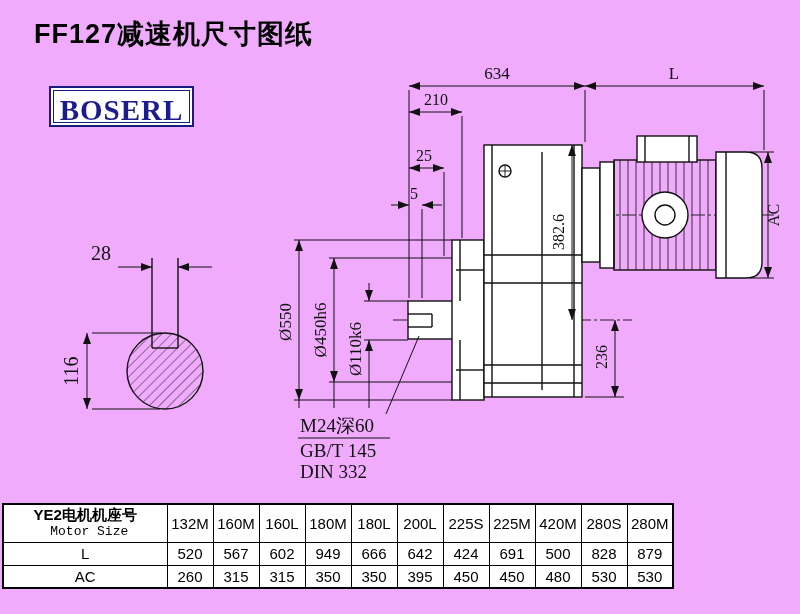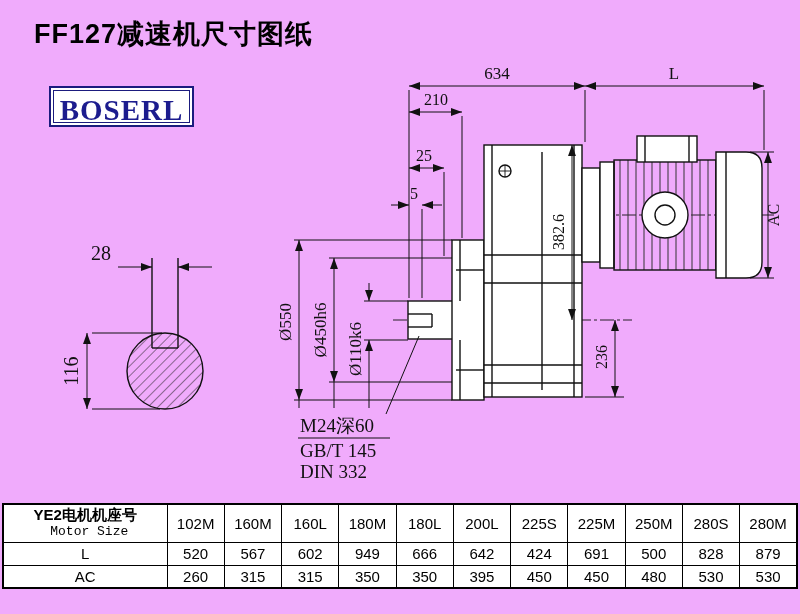--- a/index.html
+++ b/index.html
@@ -8,21 +8,21 @@
             font-family:"Liberation Sans", sans-serif; color:#000; overflow:hidden; }
   .title { position:absolute; left:34px; top:16px; font-size:27px; font-weight:bold;
            letter-spacing:1px; white-space:nowrap; }
   .logo { position:absolute; left:49px; top:86px; width:145px; height:41px;
           border:2px solid #1b1b7e; box-shadow: inset 0 0 0 2px #fff, inset 0 0 0 3px #1b1b7e;
           display:flex; align-items:flex-end; justify-content:center; background:#fff; }
   .logo span { font-family:"Liberation Serif", serif; font-size:29px; font-weight:600;
                color:#1c1c8e; letter-spacing:1px; line-height:1; }
   svg.draw { position:absolute; left:0; top:0; }
   text.dt { fill:#111; stroke:none; font-family:"Liberation Serif", serif; }
-  table.dims { position:absolute; left:2px; top:503px; width:796px; border-collapse:collapse;
+  table.dims { position:absolute; left:2px; top:503px; width:672px; border-collapse:collapse;
                table-layout:fixed; text-align:center; font-size:15px; background:#fff; }
   table.dims td { border:1px solid #000; padding:0; height:23px; overflow:hidden; }
   table.dims tr.head td { height:38px; }
   table.dims { border:2px solid #000; }
   .mh1 { font-weight:bold; font-size:15px; line-height:18px; }
   .mh2 { font-family:"Liberation Mono", monospace; font-size:13px; line-height:16px;padding-left:8px; }
   .c0 { width:164px; }
 </style>
 </head>
 <body>
@@ -205,29 +205,29 @@
         <col>
         <col>
         <col>
     </colgroup>
     <tbody>
       <tr class="head">
         <td>
           <div class="mh1">YE2电机机座号</div>
           <div class="mh2">Motor Size</div>
         </td>
-        <td>102M</td>
+        <td>132M</td>
         <td>160M</td>
         <td>160L</td>
         <td>180M</td>
         <td>180L</td>
         <td>200L</td>
         <td>225S</td>
         <td>225M</td>
-        <td>250M</td>
+        <td>420M</td>
         <td>280S</td>
         <td>280M</td>
       </tr>
       <tr>
         <td>L</td>
         <td>520</td>
         <td>567</td>
         <td>602</td>
         <td>949</td>
         <td>666</td>

